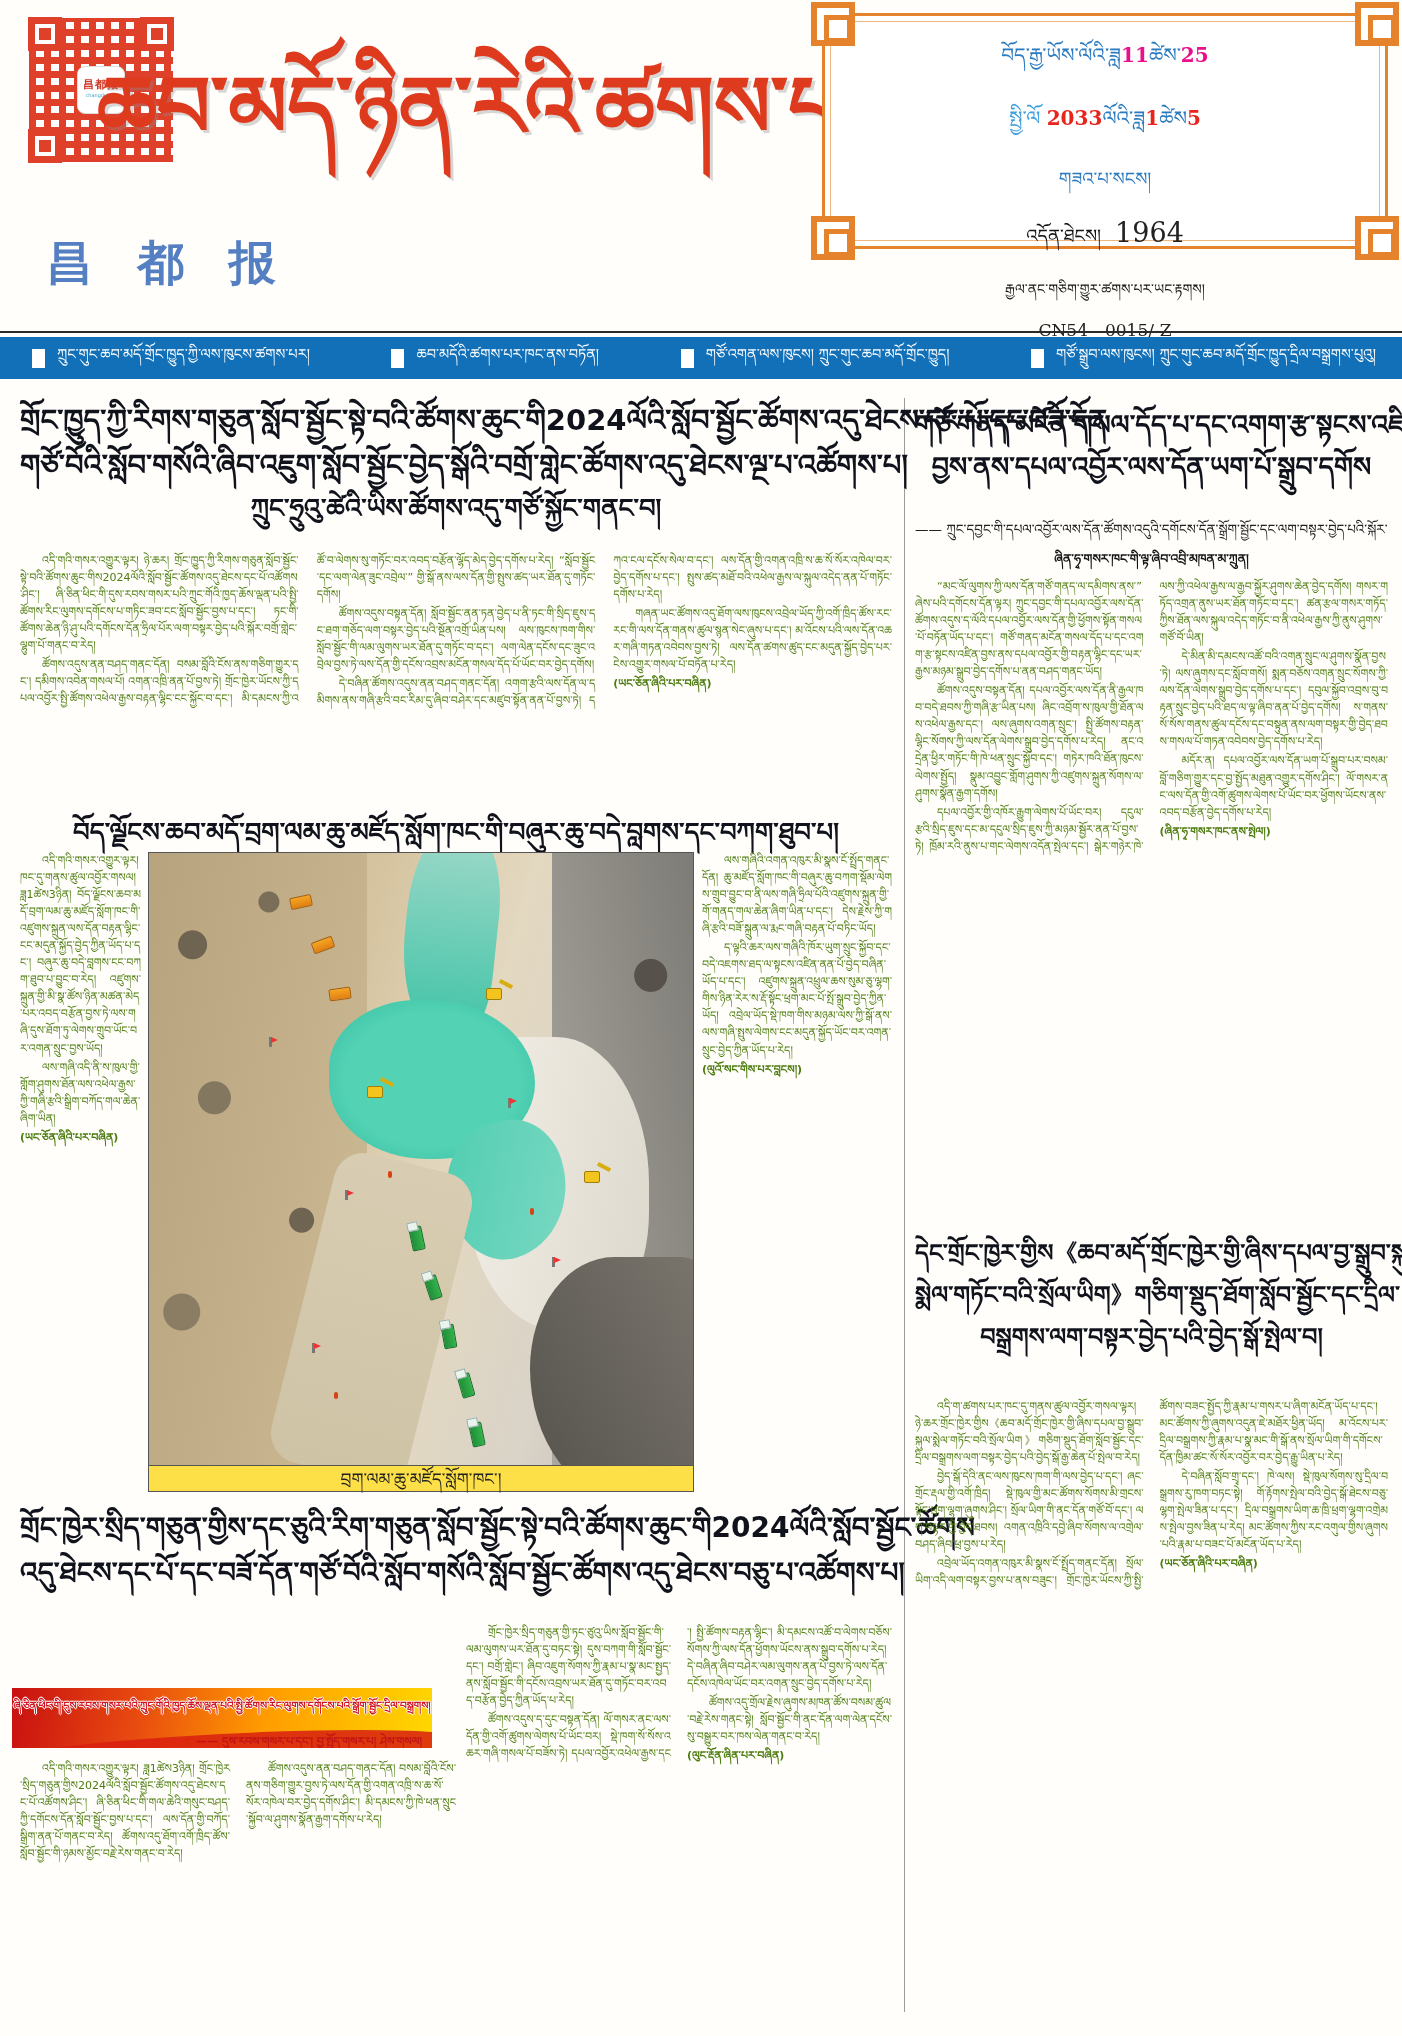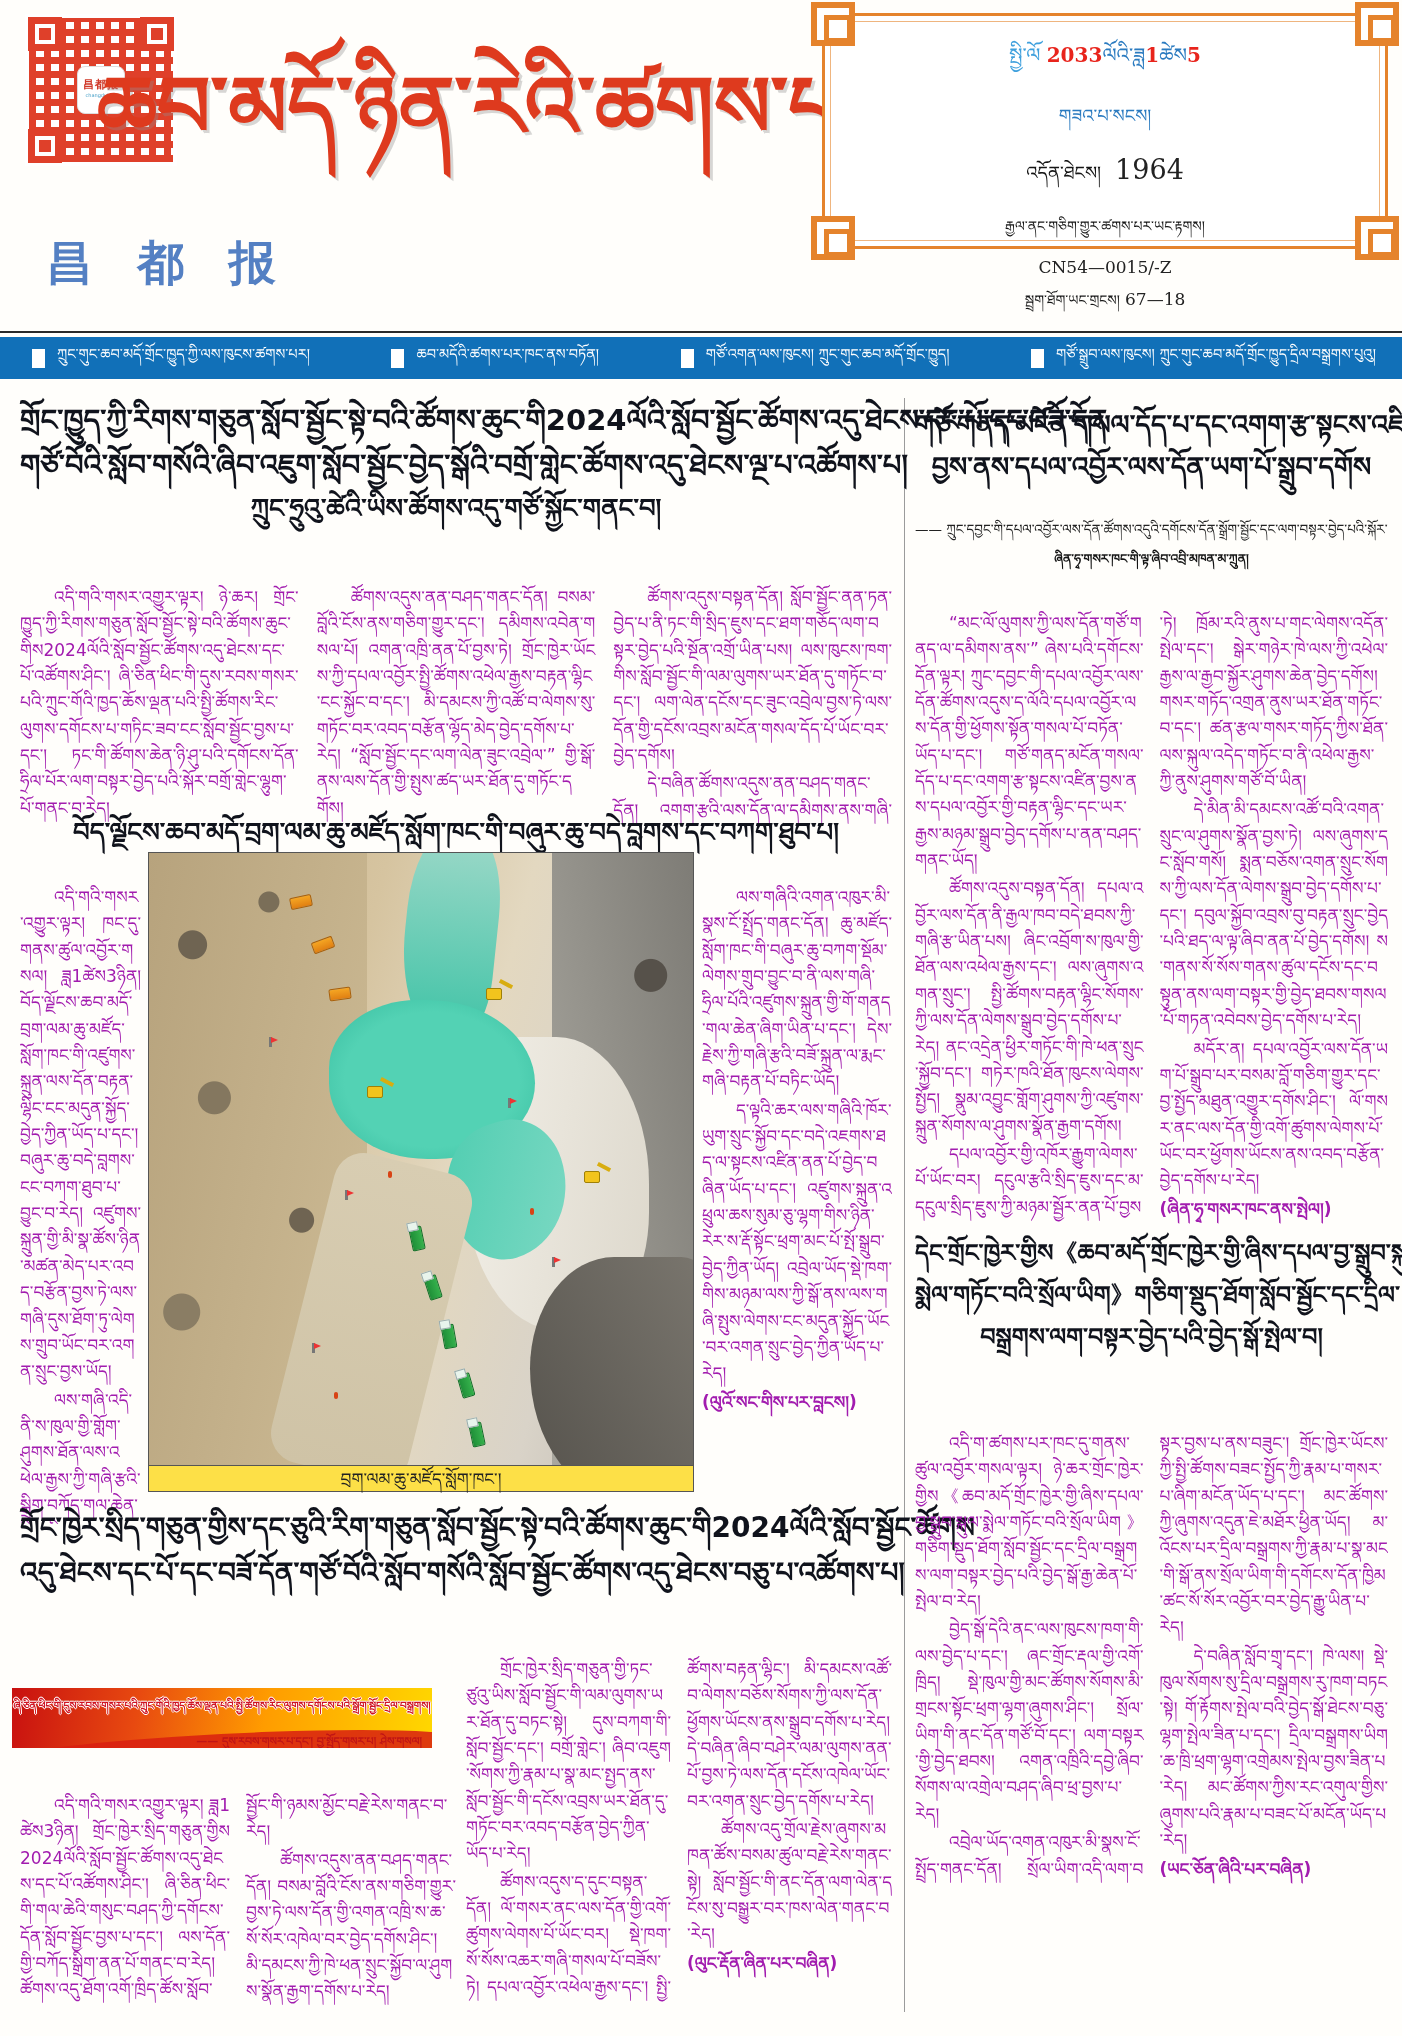--- a/index.html
+++ b/index.html
@@ -42,21 +42,21 @@
   .cnno { font-size:17px; font-family:"DejaVu Serif","Liberation Serif",serif; color:#222; }
 
   
   #top-rule { position:absolute; left:0; top:331px; width:1402px; height:2px; background:#2a2a2a; }
   #nav-bar { position:absolute; left:0; top:337px; width:1402px; height:42px; background:#1170b8;
         display:flex; align-items:center; justify-content:space-between; padding:0 26px; }
   .nav-item { display:flex; align-items:center; color:#fff; font-size:14.5px; white-space:nowrap;padding-left:6px; }
   .nav-bullet { width:13px; height:19px; background:#fff; margin-right:12px; }
 
   
-  .tib-body { font-size:17px; line-height:1.55; text-align:justify; word-break:break-all; color:#a21caf;margin-top:32px; }
+  .tib-body { font-size:11px; line-height:1.55; text-align:justify; word-break:break-all; color:#4d7c0f; }
   .tib-body p { text-indent:2em; margin-bottom:2px; }
   .credit { font-weight:bold; margin-top:2px; }
   .headline { font-weight:bold; color:#10131c; text-align:center; white-space:nowrap; }
   .divider-v { position:absolute; background:#9b9b9b; width:1px; }
 
   
   #main-hl { position:absolute; left:20px; top:398px; width:872px; }
   #main-hl .l1 { font-size:29px; line-height:1.55; }
   #main-hl .l2 { font-size:29px; line-height:1.55; }
   #main-hl .l3 { font-size:26px; line-height:1.6; }
@@ -143,20 +143,23 @@
     <div class="tib">ཆབ་མདོ་ཉིན་རེའི་ཚགས་པར།</div>
   </div>
 
   <div id="info-box">
     <div class="knot k-tl"></div>
     <div class="knot k-tr"></div>
     <div class="knot k-bl"></div>
     <div class="knot k-br"></div>
     <div id="info-lines">
       <div class="il sz20">
+        <span class="c-blue">བོད་རྒྱ་ཡོས་ལོའི་ཟླ</span><span class="c-mag num-serif">11</span><span class="c-blue">ཚེས་</span><span class="c-mag num-serif">25</span>
+      </div>
+      <div class="il sz20">
         <span class="c-lblue">སྤྱི་ལོ</span> <span class="c-red num-serif">2033</span><span class="c-blue">ལོའི་ཟླ</span><span class="c-red num-serif">1</span><span class="c-blue">ཚེས</span><span class="c-red num-serif">5</span>
       </div>
       <div class="il sz18 c-blue">གཟའ་པ་སངས།</div>
       <div class="il">
         <span class="sz18">འདོན་ཐེངས།</span><span class="issue-num">1964</span>
       </div>
       <div class="il sz15">རྒྱལ་ནང་གཅིག་གྱུར་ཚགས་པར་ཡང་རྟགས།</div>
       <div class="il cnno">CN54—0015/-Z</div>
       <div class="il">
         <span class="sz15">སྦྲག་ཐོག་ཡང་གྲངས།</span> <span class="cnno">67—18</span>

